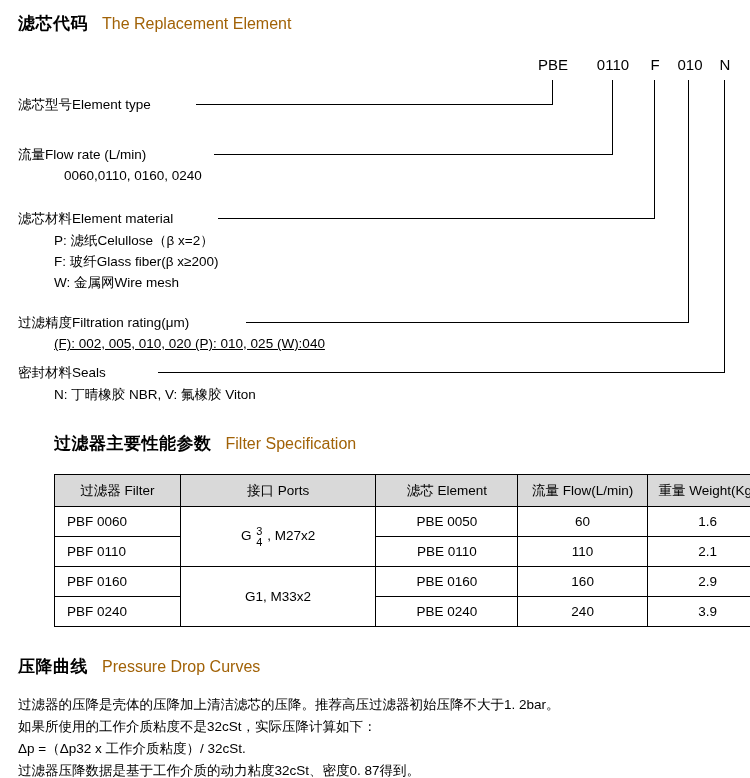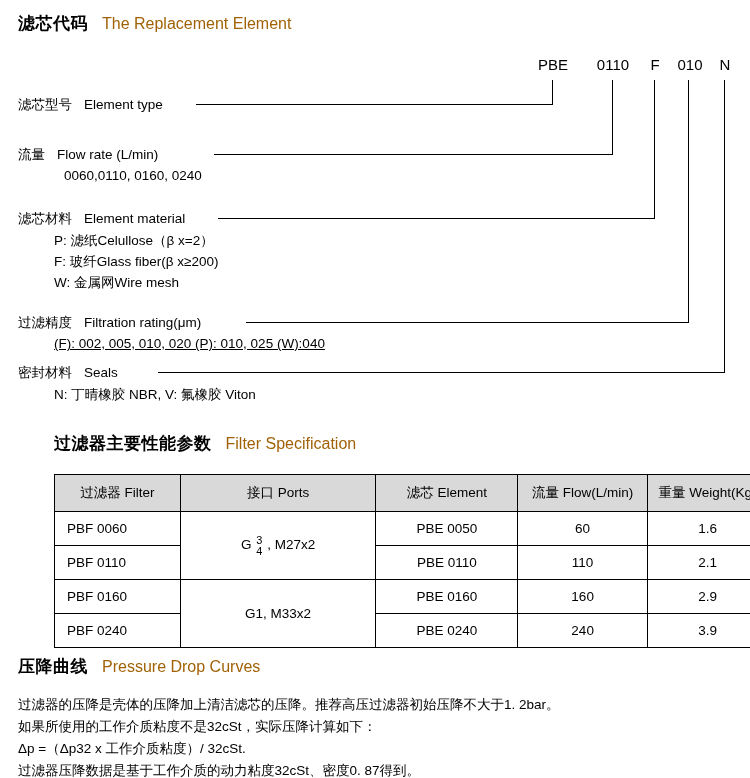--- a/index.html
+++ b/index.html
@@ -43,42 +43,42 @@
 
   
   .vline { position: absolute; width: 1px; background: #000; }
   .hline { position: absolute; height: 1px; background: #000; }
 
   .lbl {
     position: absolute;
     font-size: 13.5px;
     white-space: nowrap;
   }
-  .lbl .cn { margin-right: 12px; }
+  .lbl .cn { margin-right: 0; }
   .sub {
     position: absolute;
     font-size: 13.5px;
     white-space: nowrap;
   }
 
   
   #sec2 { position: absolute; left: 18px; top: 432px; width: 714px; margin-left: 36px; }
   table.spec {
     position: absolute; left: 0; top: 42px;
     border-collapse: collapse;
     width: 714px;
     background: #fff;
   }
   table.spec th, table.spec td {
     border: 1px solid #000;
     font-size: 13.5px;
     font-weight: normal;
     text-align: center;
     height: 30px;
-    padding: 9px 4px;
+    padding: 0 4px;
   }
   table.spec thead th {
     background: #d9d9d9;
     font-weight: normal;
     height: 32px;
   }
   table.spec td.left { text-align: left; padding-left: 12px; }
   .frac {
     display: inline-block;
     vertical-align: middle;

